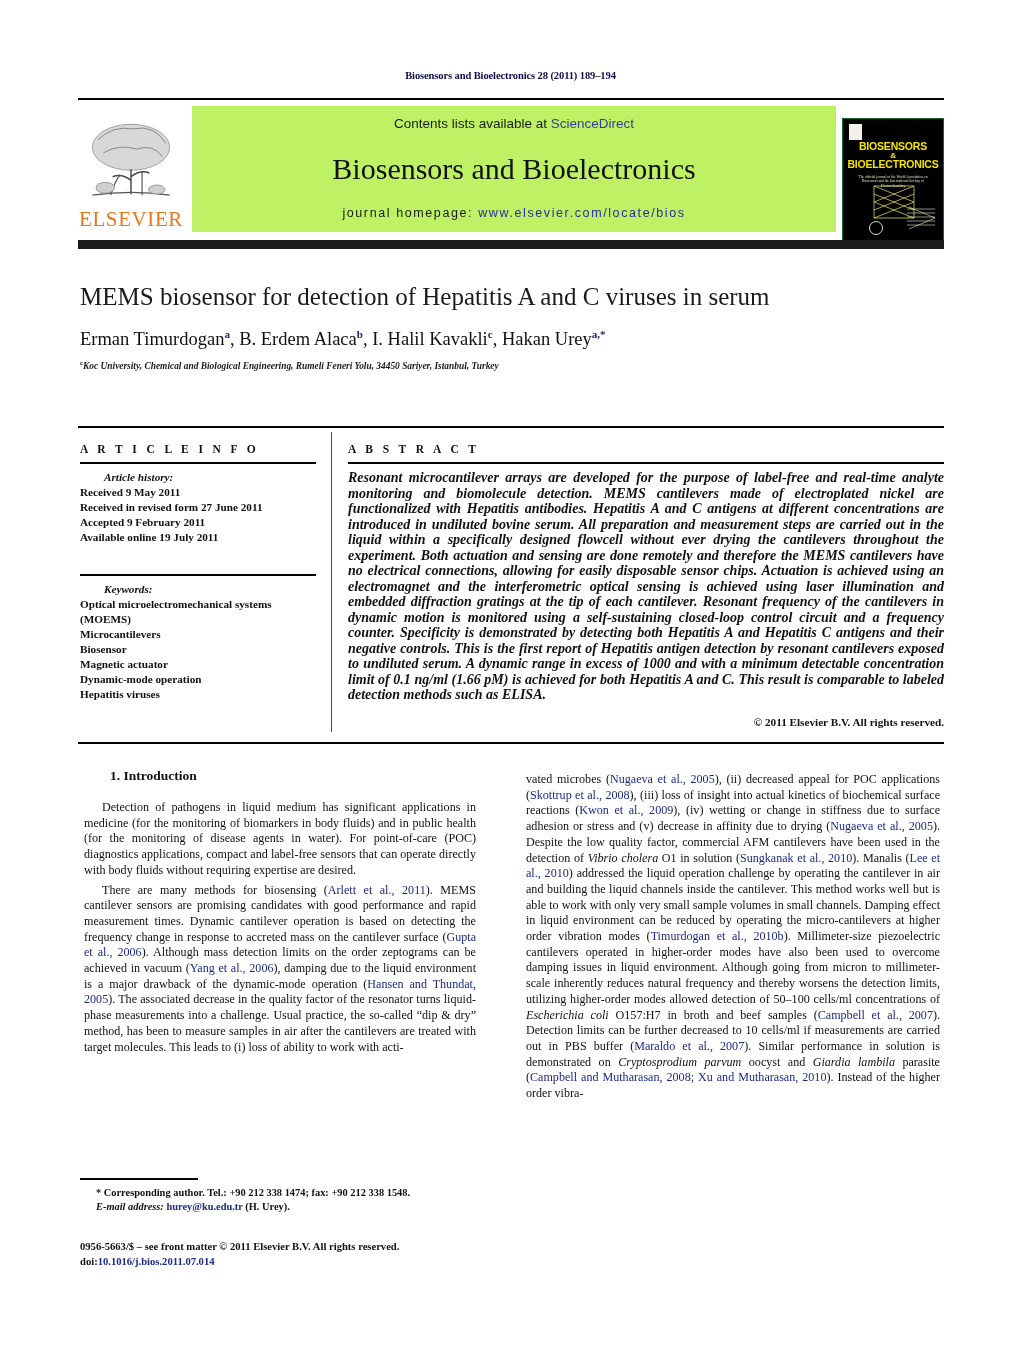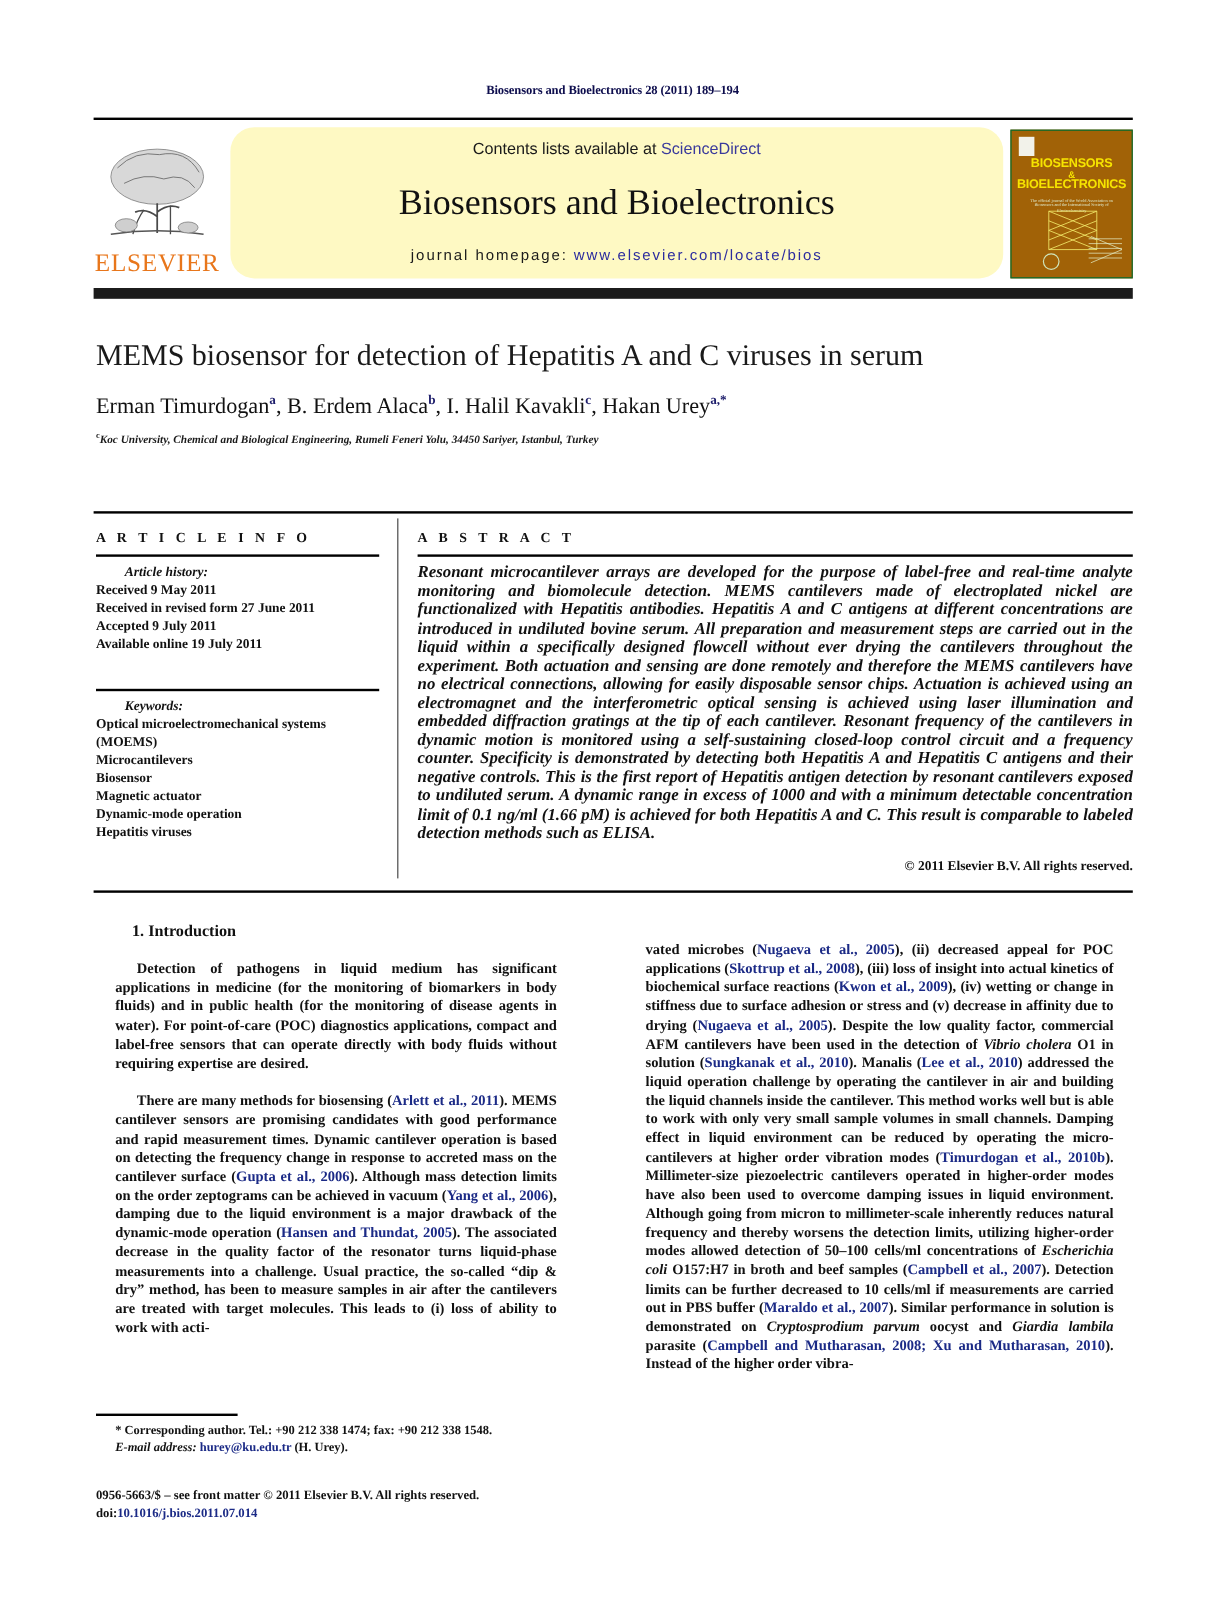--- a/index.html
+++ b/index.html
@@ -70,28 +70,27 @@
   .elsevier-word {
     font-family: "Liberation Serif", serif;
     font-size: 21px;
     letter-spacing: 0.6px;
     color: #e8761b;
     line-height: 1;
     margin-top: 1px;
   }
   .center-band {
     flex: 1 1 auto;
-    background: #fef9c3;
+    background: #bef264;
     margin: 0 6px 0 8px;
     display: flex;
     flex-direction: column;
     align-items: center;
     justify-content: space-between;
     padding: 10px 0 12px 0;
-    border-radius: 20px;
   }
   .contents-line {
     font-family: "Liberation Sans", sans-serif;
     font-size: 13.5px;
     color: #1a1a1a;
   }
   .contents-line .sd {
     color: #3a3a9c;
   }
   .journal-name {
@@ -110,23 +109,23 @@
   .homepage-line .url {
     color: #2b2b9e;
   }
   .cover-block {
     width: 102px;
     flex: 0 0 102px;
     position: relative;
   }
   .cover-img {
     position: absolute;
-    left: 0; top: 2px;
+    left: 0; top: 12px;
     width: 100px; height: 122px;
-    background: #a16207;
+    background: #000000;
     border: 1px solid #0b6b2c;
     overflow: hidden;
   }
   .cover-elsevier-mark {
     position: absolute;
     left: 6px; top: 5px;
     width: 13px; height: 16px;
     background: #f2f2ea;
   }
   .cover-title {
@@ -311,24 +310,24 @@
     font-weight: bold;
     font-size: 13.5px;
     color: #111;
     margin-bottom: 16px;
     margin-left: 30px;
   }
   .para {
     font-size: 12.1px;
     line-height: 15.7px;
     text-align: justify;
-    font-weight: bold;
+    font-weight: normal;
     color: #111;
     text-indent: 18px;
-    margin: 16px;
+    margin: 4px;
   }
   .para.noind { text-indent: 0; }
   .ref { color: #1b2a86; }
   .it { font-style: italic; text-align: right; }
 
   
   .foot-rule {
     position: absolute;
     left: 80px; top: 1178px;
     width: 118px; height: 2px;
@@ -433,21 +432,21 @@
   <div class="panel-rule-top"></div>
   <div class="vert-rule"></div>
 
   <div class="info-col">
     <div class="section-caps">A R T I C L E    I N F O</div>
     <div class="thin-rule"></div>
     <div class="info-label">Article history:</div>
     <div>
         <div class="info-line">Received 9 May 2011</div>
         <div class="info-line">Received in revised form 27 June 2011</div>
-        <div class="info-line">Accepted 9 July 2011</div>
+        <div class="info-line">Accepted 9 February 2011</div>
         <div class="info-line">Available online 19 July 2011</div>
       </div>
     <div class="kw-gap"></div>
     <div class="thin-rule"></div>
     <div class="info-label">Keywords:</div>
     <div>
         <div class="info-line">Optical microelectromechanical systems</div>
         <div class="info-line">(MOEMS)</div>
         <div class="info-line">Microcantilevers</div>
         <div class="info-line">Biosensor</div>

